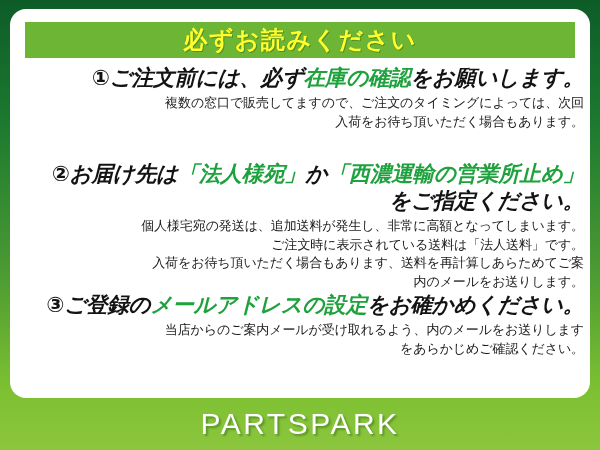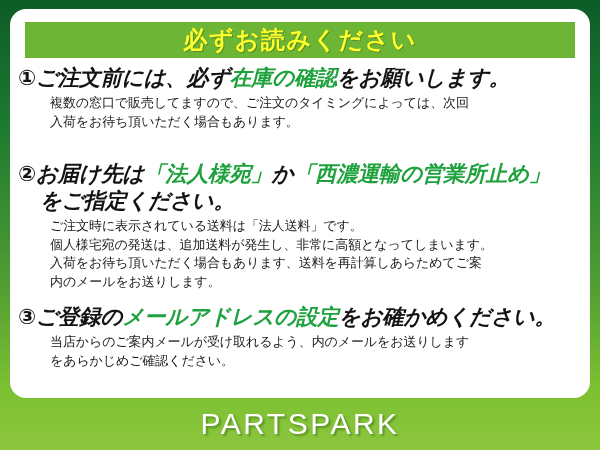--- a/index.html
+++ b/index.html
@@ -28,20 +28,21 @@
   #panel {
     position: absolute;
     left: 10px;
     top: 9px;
     width: 580px;
     height: 389px;
     background: #ffffff;
     border-radius: 16px;
     box-sizing: border-box;
     overflow: hidden;
+    text-align: right;
   }
 
   
   .title-bar {
     position: absolute;
     left: 15px;
     top: 13px;
     width: 550px;
     height: 36px;
     background: #6cb535;
@@ -94,21 +95,21 @@
     padding-left: 32px;
     margin-top: 2px;
     white-space: nowrap;
   }
   .item-body div {
     white-space: nowrap;
   }
 
   #item-1 { margin-top: 0px; }
   #item-2 { margin-top: 30px; }
-  #item-3 { margin-top: 12px; }
+  #item-3 { }
 
   
   .footer {
     position: absolute;
     left: 0;
     bottom: 0;
     width: 600px;
     height: 52px;
     display: flex;
     align-items: center;
@@ -145,22 +146,22 @@
           <div>入荷をお待ち頂いただく場合もあります。</div>
         </div>
       </div>
 
       <div class="item" id="item-2">
         <div class="item-heading">
           <span>②</span><span>お届け先は</span><span class="hl">「法人様宛」</span><span>か</span><span class="hl">「西濃運輸の営業所止め」</span>
         </div>
         <div class="item-heading heading-cont">をご指定ください。</div>
         <div class="item-body">
+          <div>個人様宅宛の発送は、追加送料が発生し、非常に高額となってしまいます。</div>
           <div>ご注文時に表示されている送料は「法人送料」です。</div>
-          <div>個人様宅宛の発送は、追加送料が発生し、非常に高額となってしまいます。</div>
           <div>入荷をお待ち頂いただく場合もあります、送料を再計算しあらためてご案</div>
           <div>内のメールをお送りします。</div>
         </div>
       </div>
 
       <div class="item" id="item-3">
         <div class="item-heading">
           <span>③</span><span>ご登録の</span><span class="hl">メールアドレスの設定</span><span>をお確かめください。</span>
         </div>
         <div class="item-body">

